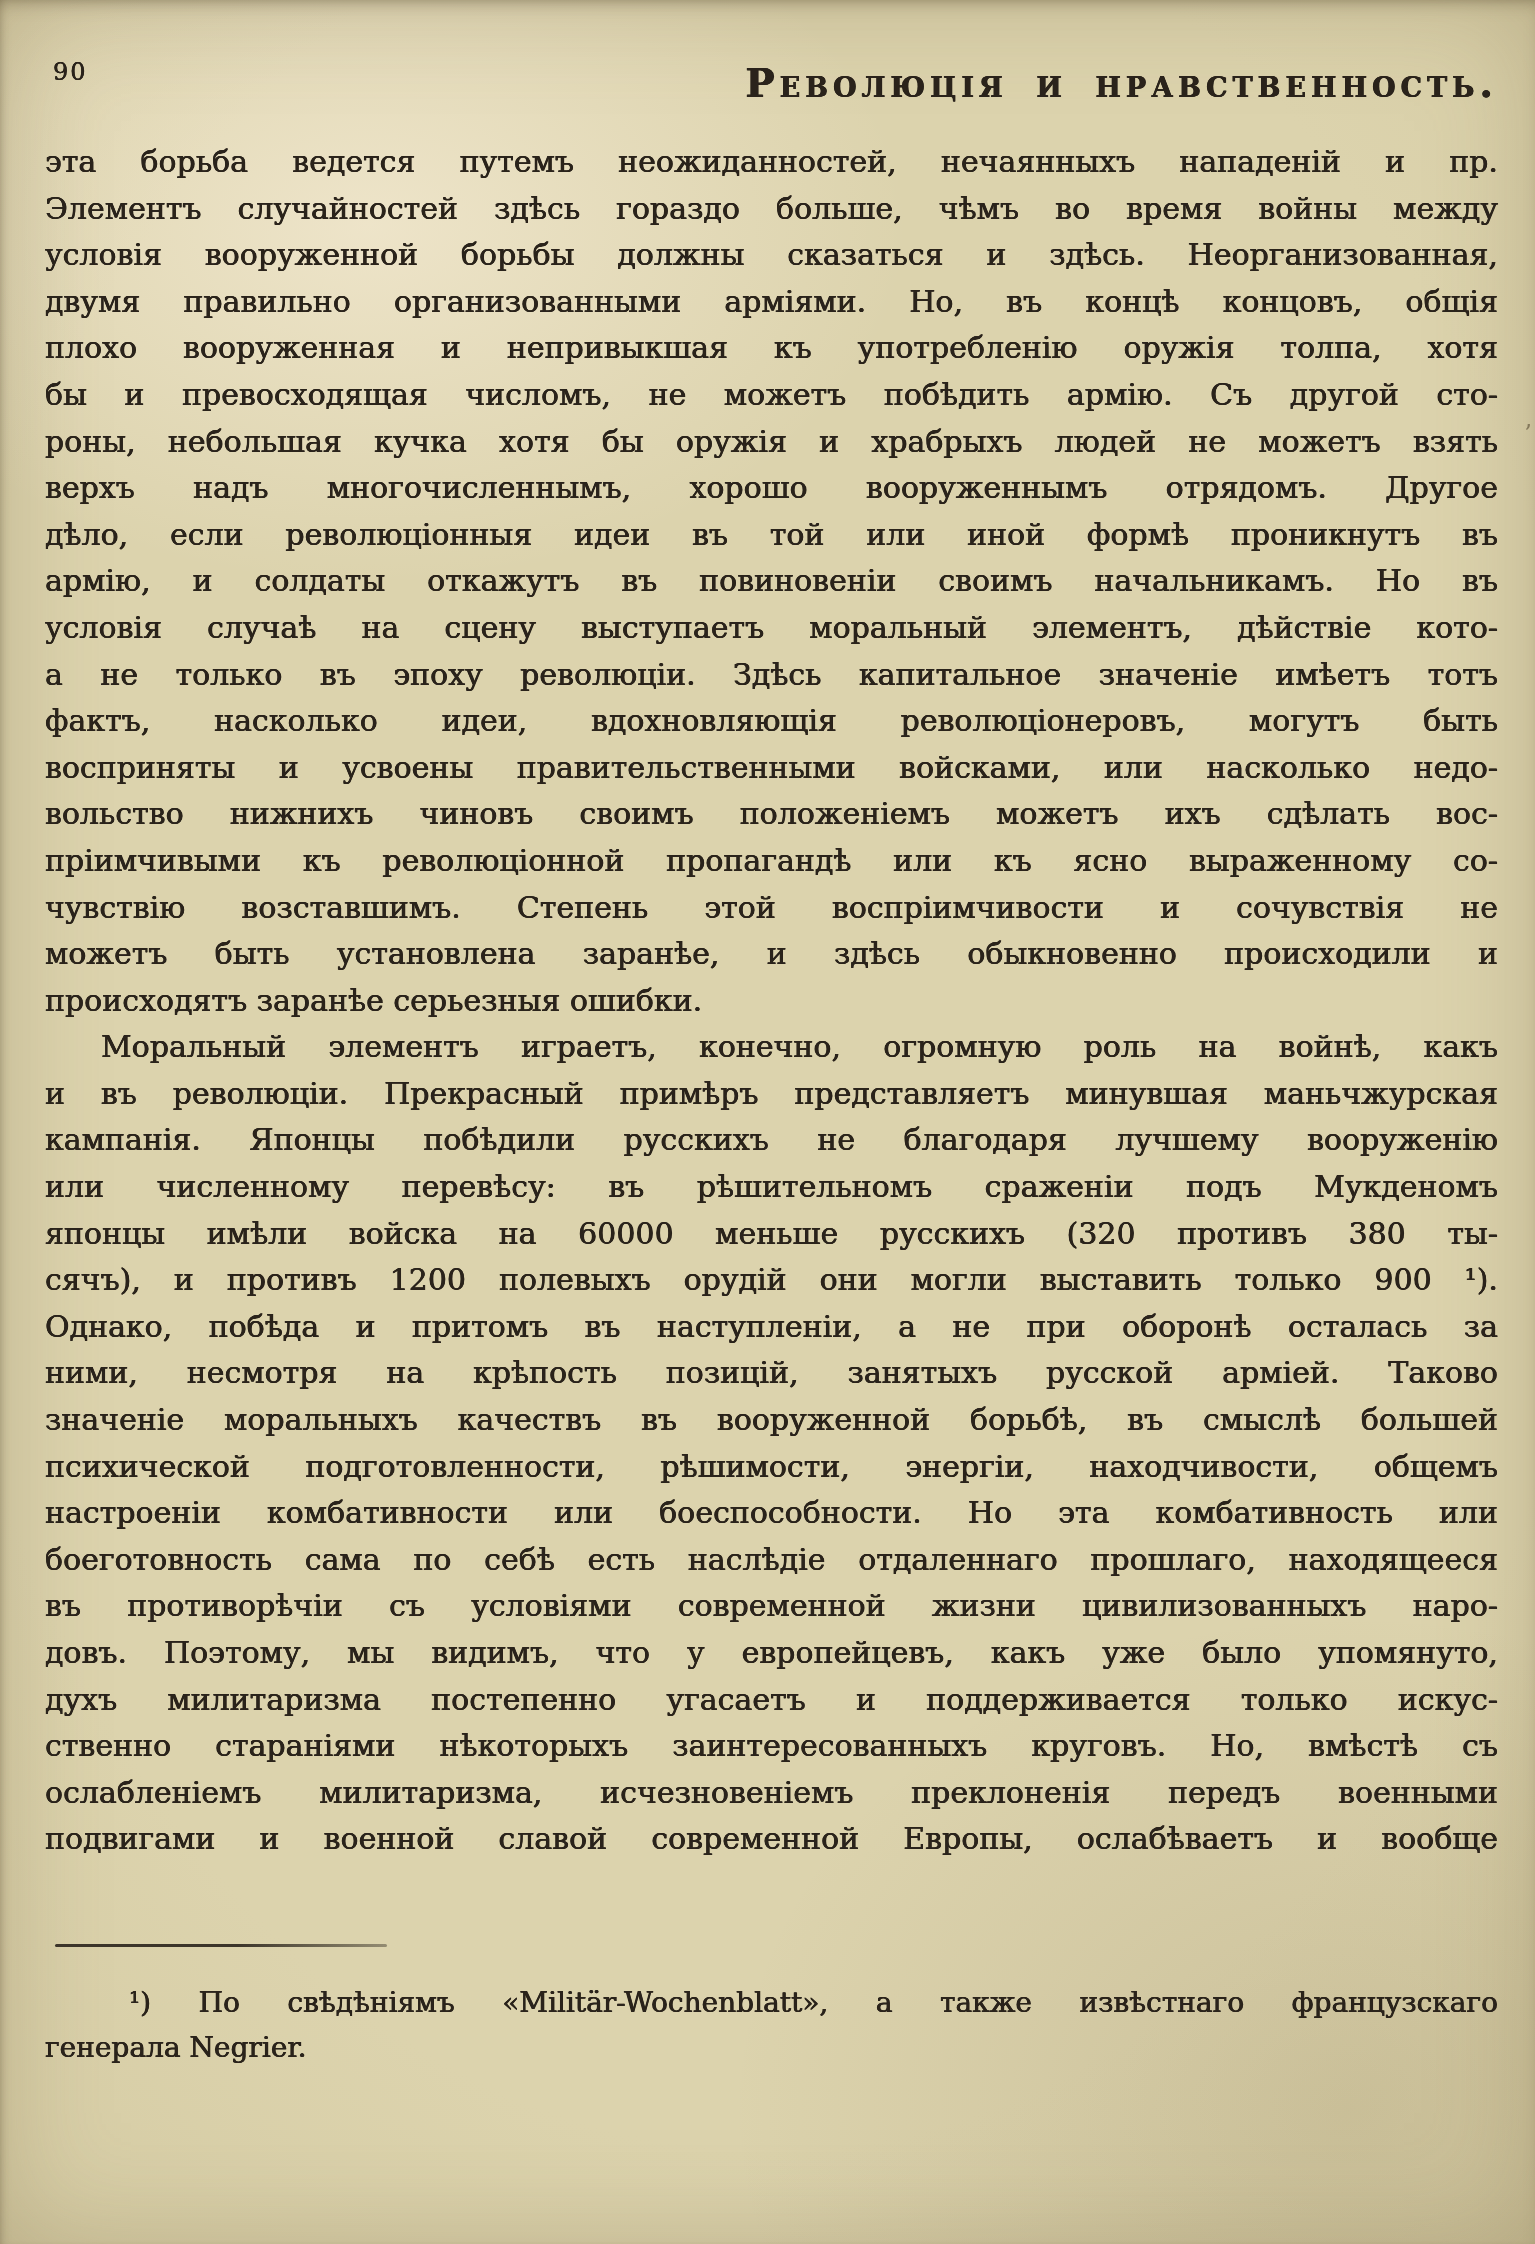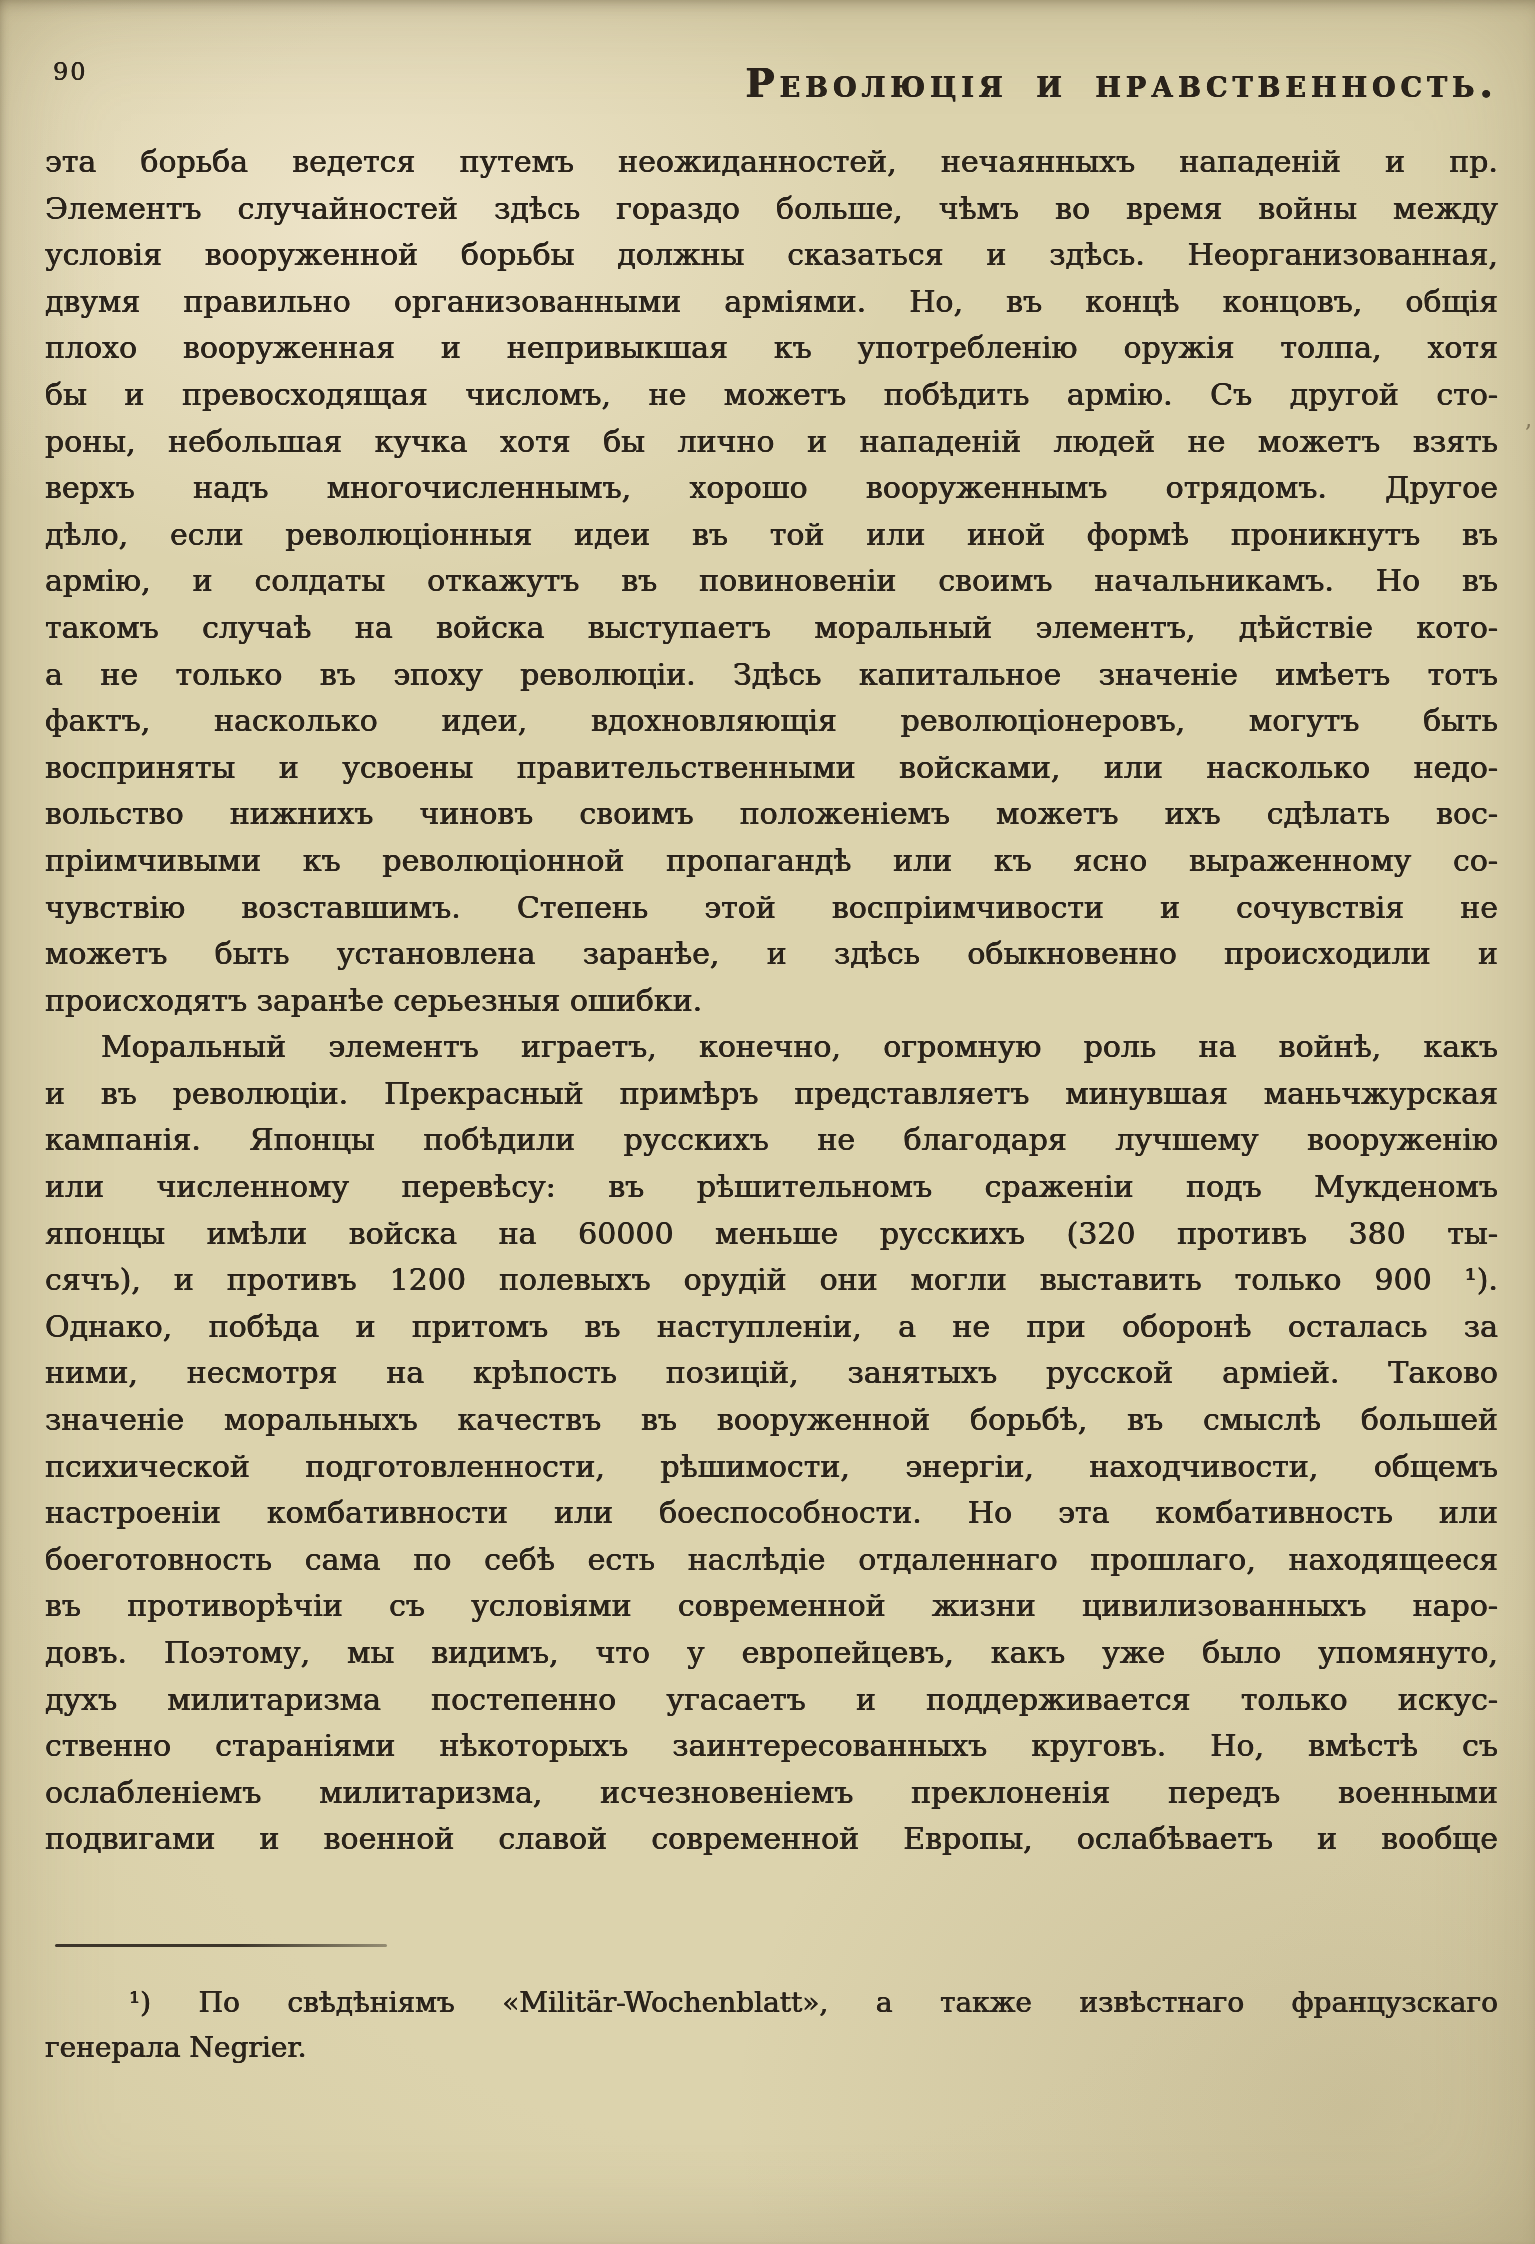--- a/index.html
+++ b/index.html
@@ -109,25 +109,25 @@
   </div>
 
   <div class="body-text">
     <div class="paragraph">
       <div class="line">эта борьба ведется путемъ неожиданностей, нечаянныхъ нападеній и пр.</div>
       <div class="line">Элементъ случайностей здѣсь гораздо больше, чѣмъ во время войны между</div>
       <div class="line">условія вооруженной борьбы должны сказаться и здѣсь. Неорганизованная,</div>
       <div class="line">двумя правильно организованными арміями. Но, въ концѣ концовъ, общія</div>
       <div class="line">плохо вооруженная и непривыкшая къ употребленію оружія толпа, хотя</div>
       <div class="line">бы и превосходящая числомъ, не можетъ побѣдить армію. Съ другой сто-</div>
-      <div class="line">роны, небольшая кучка хотя бы лично и нападеній людей не можетъ взять</div>
+      <div class="line">роны, небольшая кучка хотя бы оружія и храбрыхъ людей не можетъ взять</div>
       <div class="line">верхъ надъ многочисленнымъ, хорошо вооруженнымъ отрядомъ. Другое</div>
       <div class="line">дѣло, если революціонныя идеи въ той или иной формѣ проникнутъ въ</div>
       <div class="line">армію, и солдаты откажутъ въ повиновеніи своимъ начальникамъ. Но въ</div>
-      <div class="line">такомъ случаѣ на войска выступаетъ моральный элементъ, дѣйствіе кото-</div>
+      <div class="line">условія случаѣ на сцену выступаетъ моральный элементъ, дѣйствіе кото-</div>
       <div class="line">а не только въ эпоху революціи. Здѣсь капитальное значеніе имѣетъ тотъ</div>
       <div class="line">фактъ, насколько идеи, вдохновляющія революціонеровъ, могутъ быть</div>
       <div class="line">восприняты и усвоены правительственными войсками, или насколько недо-</div>
       <div class="line">вольство нижнихъ чиновъ своимъ положеніемъ можетъ ихъ сдѣлать вос-</div>
       <div class="line">пріимчивыми къ революціонной пропагандѣ или къ ясно выраженному со-</div>
       <div class="line">чувствію возставшимъ. Степень этой воспріимчивости и сочувствія не</div>
       <div class="line">можетъ быть установлена заранѣе, и здѣсь обыкновенно происходили и</div>
       <div class="line short">происходятъ заранѣе серьезныя ошибки.</div>
     </div>
     <div class="paragraph">

